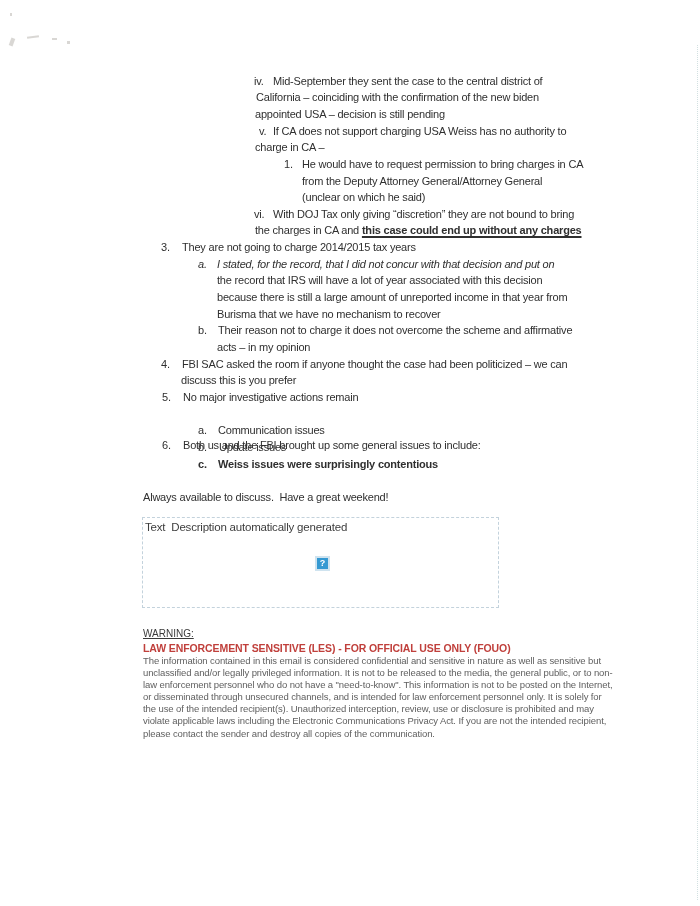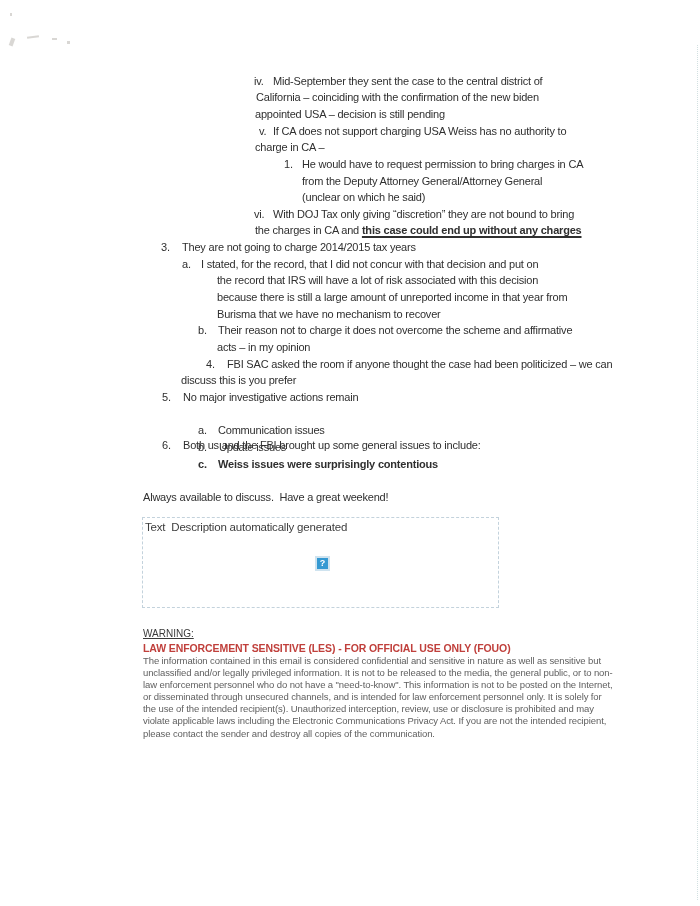--- a/index.html
+++ b/index.html
@@ -122,27 +122,27 @@
       <div class="line" style="left: 256px; top: 90px;"><span>California – coinciding with the confirmation of the new biden</span></div>
       <div class="line" style="left: 255px; top: 107px;"><span>appointed USA – decision is still pending</span></div>
       <div class="line" style="left: 259px; top: 124px;"><span class="marker" style="width: 14px;">v.</span><span>If CA does not support charging USA Weiss has no authority to</span></div>
       <div class="line" style="left: 255px; top: 140px;"><span>charge in CA –</span></div>
       <div class="line" style="left: 284px; top: 157px;"><span class="marker" style="width: 18px;">1.</span><span>He would have to request permission to bring charges in CA</span></div>
       <div class="line" style="left: 302px; top: 174px;"><span>from the Deputy Attorney General/Attorney General</span></div>
       <div class="line" style="left: 302px; top: 190px;"><span>(unclear on which he said)</span></div>
       <div class="line" style="left: 254px; top: 207px;"><span class="marker" style="width: 19px;">vi.</span><span>With DOJ Tax only giving “discretion” they are not bound to bring</span></div>
       <div class="line" style="left: 255px; top: 223px;"><span>the charges in CA and </span><span class="b u">this case could end up without any charges</span></div>
       <div class="line" style="left: 161px; top: 240px;"><span class="marker" style="width: 21px;">3.</span><span>They are not going to charge 2014/2015 tax years</span></div>
-      <div class="line" style="left: 182px; top: 257px;"><span class="marker" style="width: 19px;">a.</span><span>I stated, for the record, that I did not concur with that decision and put on</span></div>
-      <div class="line" style="left: 217px; top: 273px;"><span>the record that IRS will have a lot of risk associated with this decision</span></div>
+      <div class="line" style="left: 198px; top: 257px; font-style: italic;"><span class="marker" style="width: 19px;">a.</span><span>I stated, for the record, that I did not concur with that decision and put on</span></div>
+      <div class="line" style="left: 217px; top: 273px;"><span>the record that IRS will have a lot of year associated with this decision</span></div>
       <div class="line" style="left: 217px; top: 290px;"><span>because there is still a large amount of unreported income in that year from</span></div>
       <div class="line" style="left: 217px; top: 307px;"><span>Burisma that we have no mechanism to recover</span></div>
       <div class="line" style="left: 198px; top: 323px;"><span class="marker" style="width: 20px;">b.</span><span>Their reason not to charge it does not overcome the scheme and affirmative</span></div>
       <div class="line" style="left: 217px; top: 340px;"><span>acts – in my opinion</span></div>
-      <div class="line" style="left: 161px; top: 357px; margin-left: 45px;"><span class="marker" style="width: 21px;">4.</span><span>FBI SAC asked the room if anyone thought the case had been politicized – we can</span></div>
+      <div class="line" style="left: 161px; top: 357px;"><span class="marker" style="width: 21px;">4.</span><span>FBI SAC asked the room if anyone thought the case had been politicized – we can</span></div>
       <div class="line" style="left: 181px; top: 373px;"><span>discuss this is you prefer</span></div>
       <div class="line" style="left: 162px; top: 390px;"><span class="marker" style="width: 21px;">5.</span><span>No major investigative actions remain</span></div>
       <div class="line" style="left: 162px; top: 406px; margin-top: 32px;"><span class="marker" style="width: 21px;">6.</span><span>Both us and the FBI brought up some general issues to include:</span></div>
       <div class="line" style="left: 198px; top: 423px;"><span class="marker" style="width: 20px;">a.</span><span>Communication issues</span></div>
       <div class="line" style="left: 198px; top: 440px;"><span class="marker" style="width: 21px;">b.</span><span>Update issues</span></div>
       <div class="line" style="left: 198px; top: 457px;"><span class="marker b" style="width: 20px;">c.</span><span class="b">Weiss issues were surprisingly contentious</span></div>
       <div class="line" style="left: 143px; top: 490px;"><span>Always available to discuss.  Have a great weekend!</span></div>
     </div>
 
   <div class="img-box">

